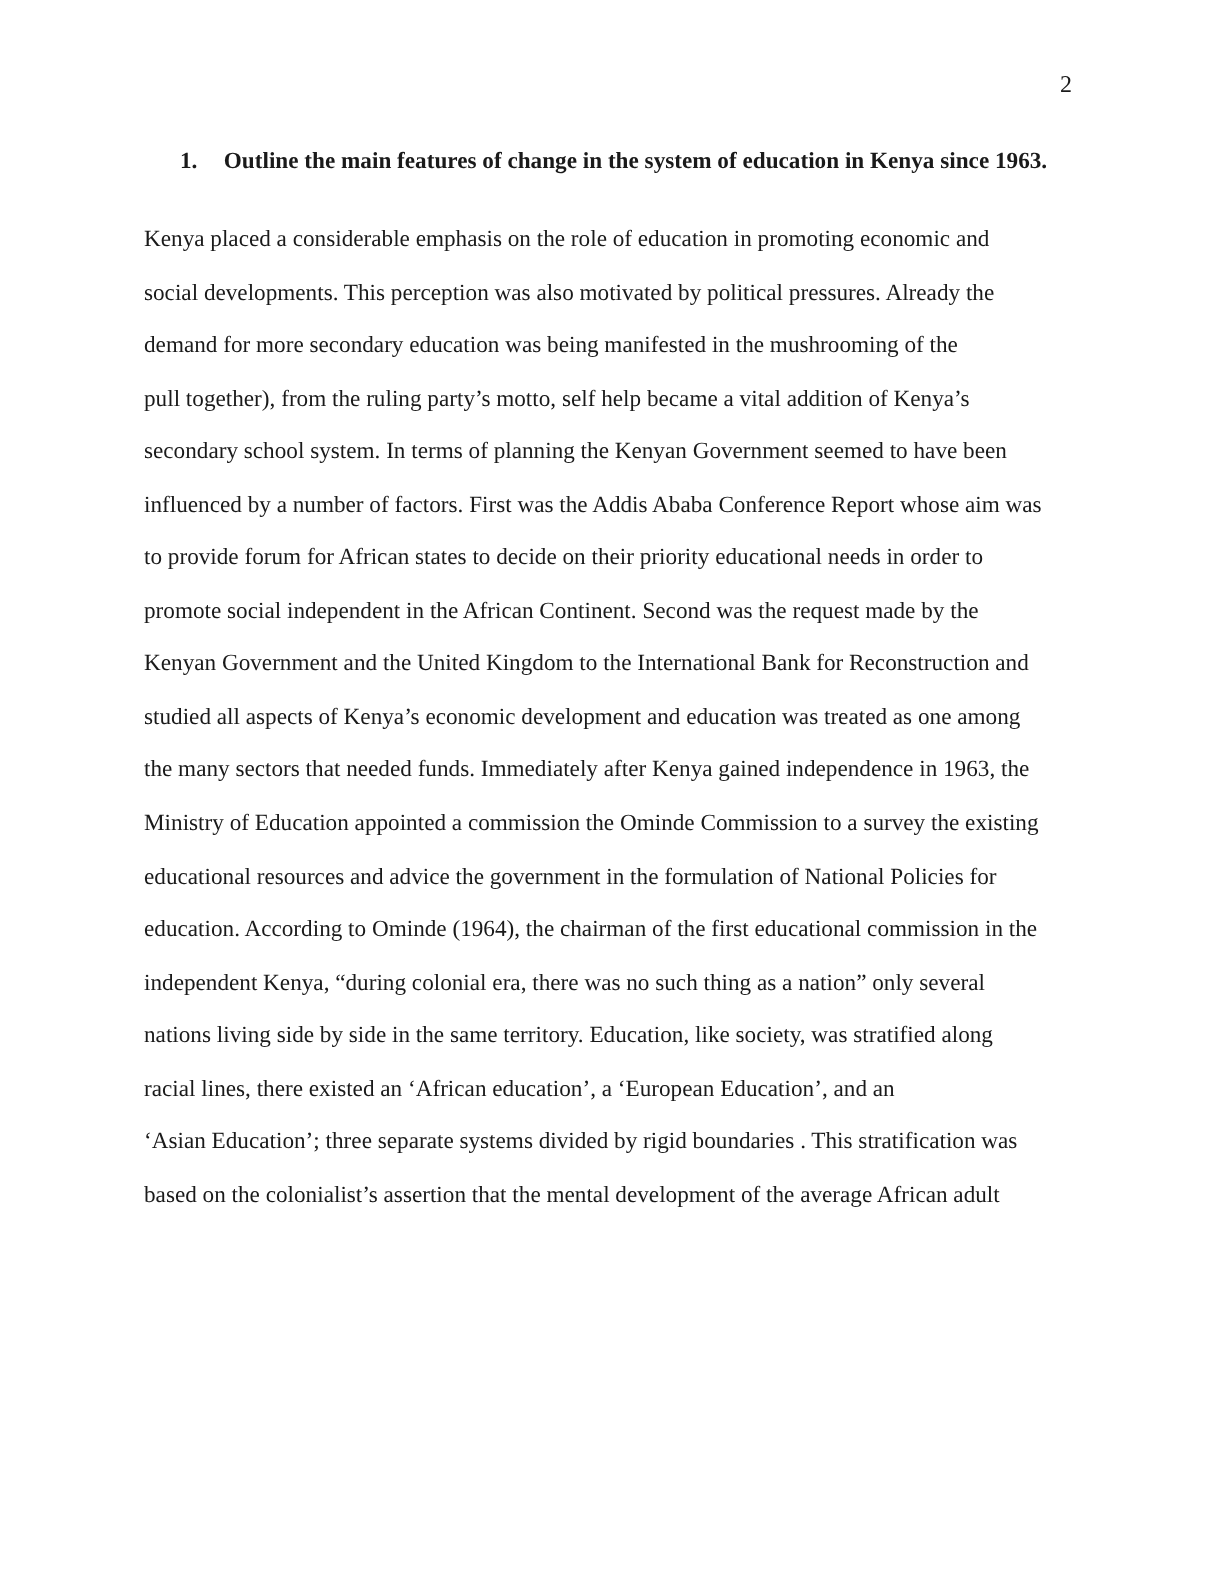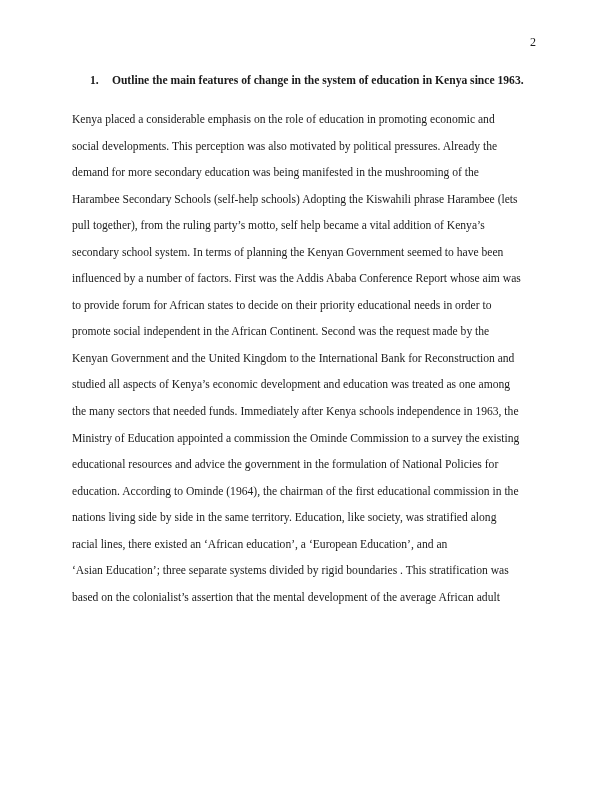--- a/index.html
+++ b/index.html
@@ -20,30 +20,30 @@
 
   <div class="heading">
     <span class="num">1.</span>
     <span>Outline the main features of change in the system of education in Kenya since 1963.</span>
   </div>
 
   <div class="body">
     <span class="line">Kenya placed a considerable emphasis on the role of education in promoting economic and</span>
     <span class="line">social developments. This perception was also motivated by political pressures. Already the</span>
     <span class="line">demand for more secondary education was being manifested in the mushrooming of the</span>
-    <span class="line">Harambee Secondary Schools (self-help schools) Adopting the Kiswahili phrase Harambee (lets</span>
     <span class="line">pull together), from the ruling party’s motto, self help became a vital addition of Kenya’s</span>
     <span class="line">secondary school system. In terms of planning the Kenyan Government seemed to have been</span>
     <span class="line">influenced by a number of factors. First was the Addis Ababa Conference Report whose aim was</span>
     <span class="line">to provide forum for African states to decide on their priority educational needs in order to</span>
     <span class="line">promote social independent in the African Continent. Second was the request made by the</span>
     <span class="line">Kenyan Government and the United Kingdom to the International Bank for Reconstruction and</span>
     <span class="line">studied all aspects of Kenya’s economic development and education was treated as one among</span>
-    <span class="line">the many sectors that needed funds. Immediately after Kenya schools independence in 1963, the</span>
+    <span class="line">the many sectors that needed funds. Immediately after Kenya gained independence in 1963, the</span>
     <span class="line">Ministry of Education appointed a commission the Ominde Commission to a survey the existing</span>
     <span class="line">educational resources and advice the government in the formulation of National Policies for</span>
     <span class="line">education. According to Ominde (1964), the chairman of the first educational commission in the</span>
+    <span class="line">independent Kenya, “during colonial era, there was no such thing as a nation” only several</span>
     <span class="line">nations living side by side in the same territory. Education, like society, was stratified along</span>
     <span class="line">racial lines, there existed an ‘African education’, a ‘European Education’, and an</span>
     <span class="line">‘Asian Education’; three separate systems divided by rigid boundaries . This stratification was</span>
     <span class="line">based on the colonialist’s assertion that  the mental development of the average African adult</span>
   </div>
 </div>
 
 </body></html>

